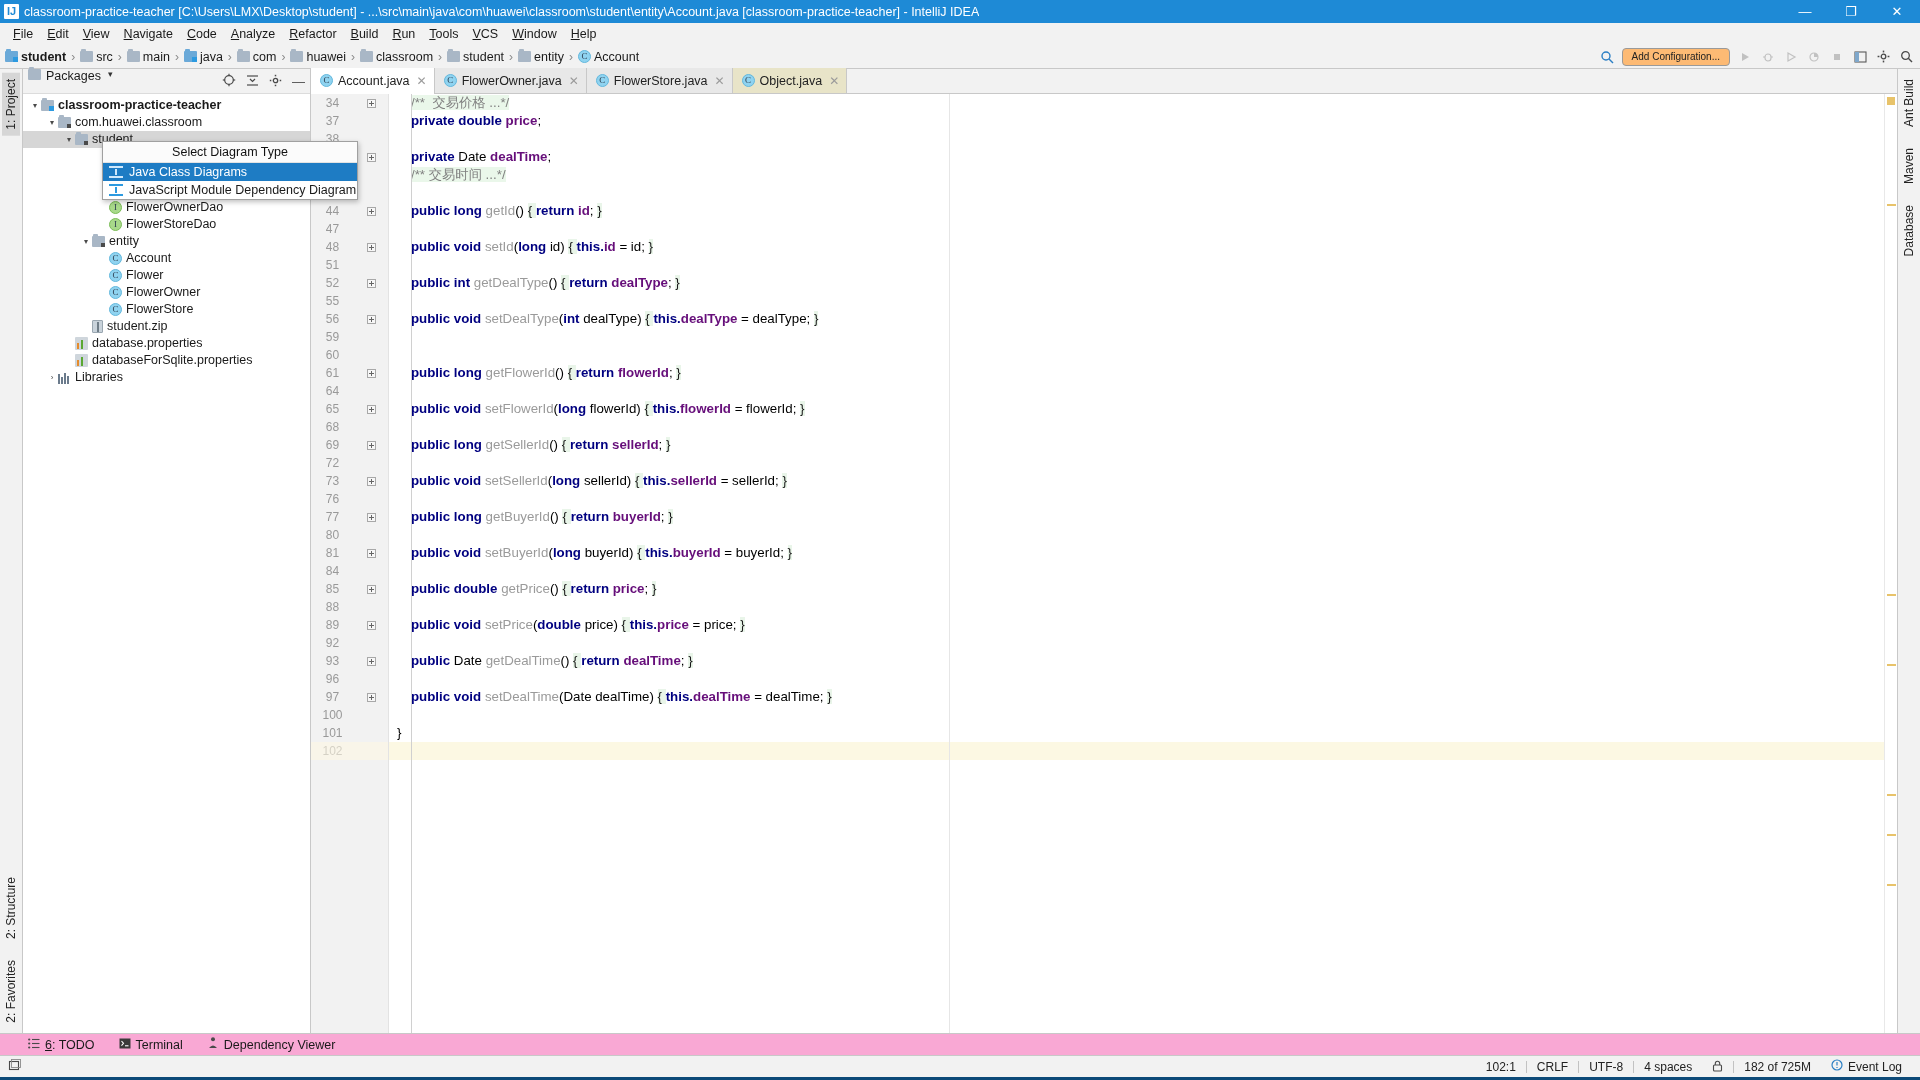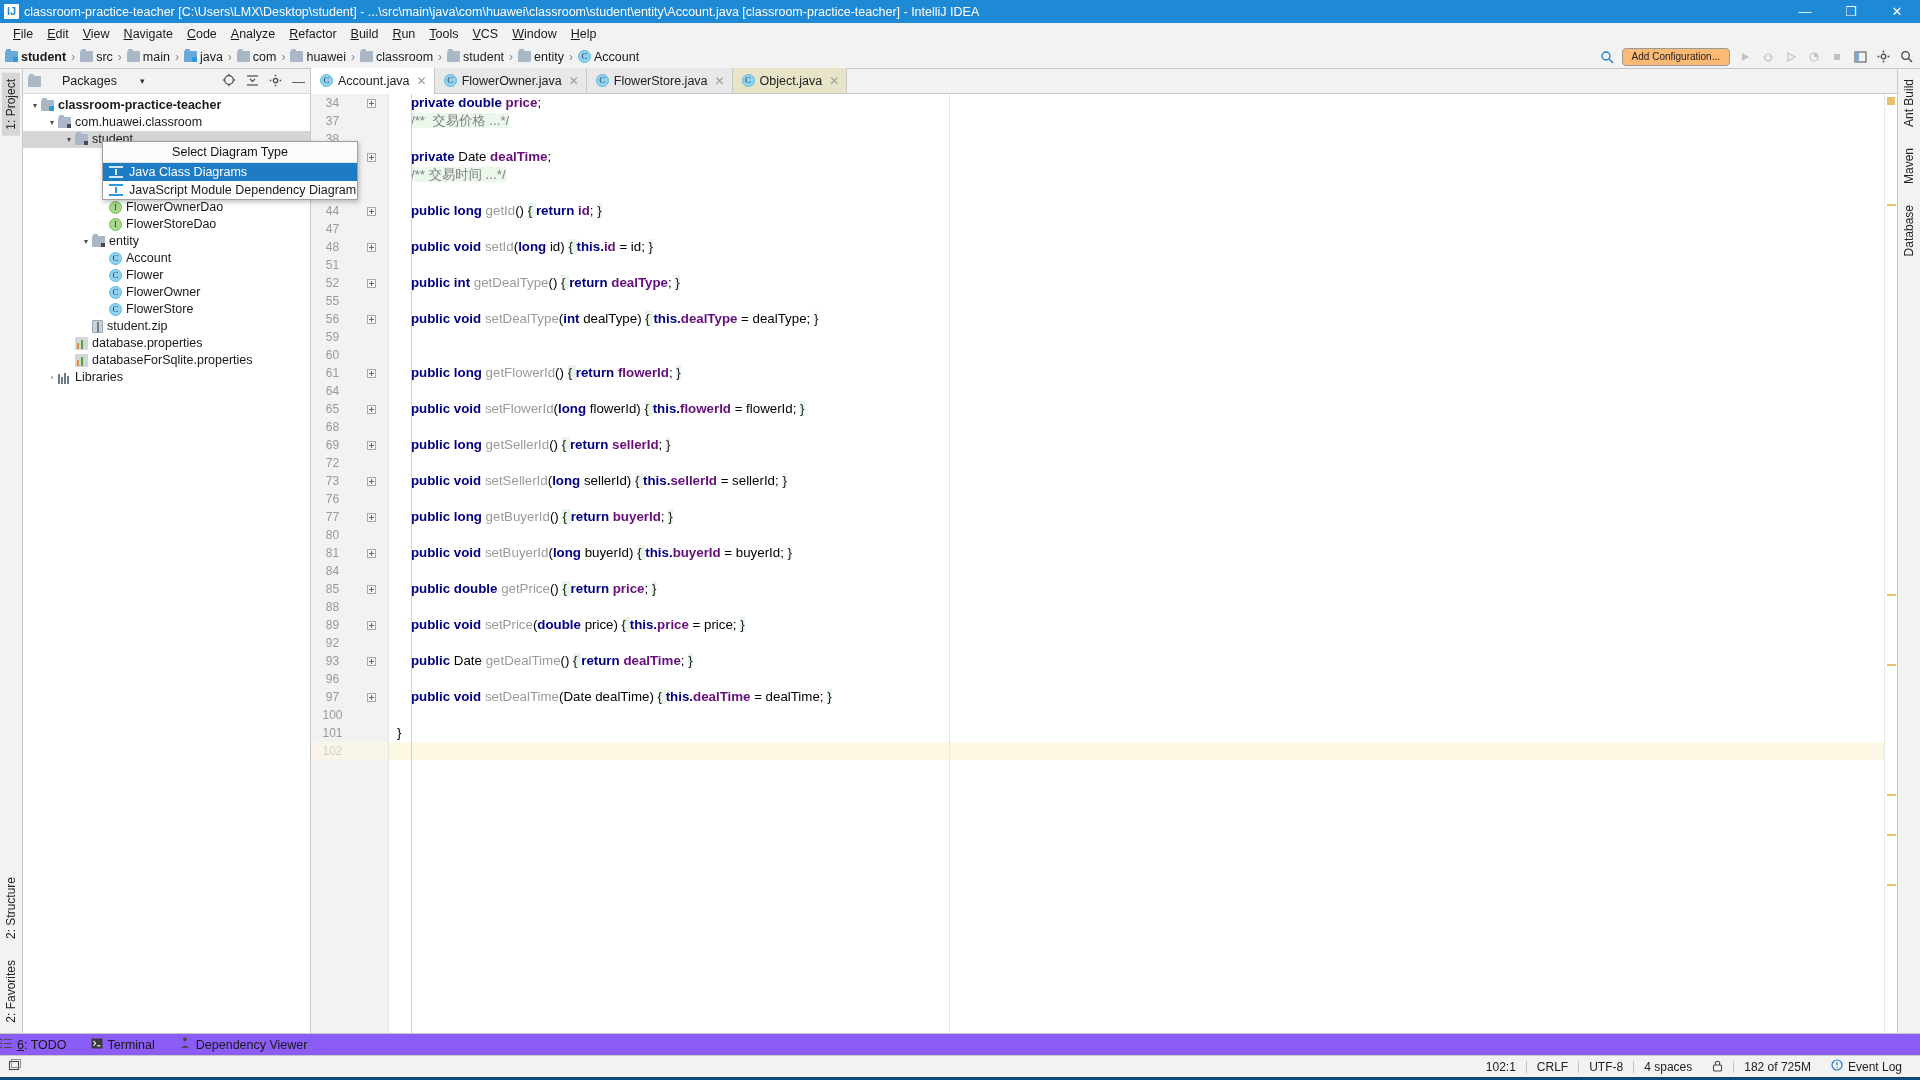--- a/index.html
+++ b/index.html
@@ -97,22 +97,22 @@
   
   .vstrip.right{ border-right:none; border-left:1px solid #c8c8c8; }
 
   
   .project-panel{
     width:288px; flex:0 0 288px; background:#fff;
     display:flex; flex-direction:column; border-right:1px solid #c8c8c8;
     position:relative;
   }
   .panel-head{
-    height:25px; background:#f2f2f2; display:flex; align-items:center;
-    padding:0 5px; flex:0 0 25px; border-bottom:1px solid #dcdcdc;gap:16px;
+    height:25px; background:#f2f2f2; display:flex; 
+    padding:0 5px; flex:0 0 25px; border-bottom:1px solid #dcdcdc;
   }
   .panel-head .ph-label{ font-size:12.5px; margin-left:5px; }
   .panel-head .caret{ margin-left:7px; font-size:9px; color:#333; }
   .panel-head .ph-right{ margin-left:auto; display:flex; align-items:center; gap:10px; }
   .ph-ic{ font-size:13px; color:#4a4a4a; line-height:1; }
 
   .tree{ flex:1 1 auto; overflow:hidden; padding-top:3px; font-size:12.5px; background:#fff; }
   .tnode{
     display:flex; align-items:center; height:17px; white-space:nowrap;
     padding-right:4px; position:relative;
@@ -217,22 +217,22 @@
   
   .stripe{
     width:13px; flex:0 0 13px; background:#fff; border-left:1px solid #e8e8e8;
     position:relative;
   }
   .stripe .mark{ position:absolute; right:1px; width:9px; height:2px; background:#e8c36a; }
   .stripe .top-ok{ position:absolute; top:3px; right:2px; width:8px; height:8px; background:#e8c36a; }
 
   
   .bottombar{
-    height:22px; background:#8b5cf6; display:flex; align-items:center;
-    flex:0 0 22px; border-top:1px solid #c8c8c8; gap:24px;text-align:center;
+    height:22px; background:#f9a8d4; display:flex; align-items:center;
+    flex:0 0 22px; border-top:1px solid #c8c8c8; padding-left:28px; gap:24px;text-align:center;
   }
   .bb-item{ display:flex; align-items:center; gap:5px; font-size:12.5px; color:#1a1a1a; }
   .bb-item u{ text-decoration:underline; }
 
   
   .statusbar{
     height:22px; background:#f2f2f2; display:flex; align-items:center;
     flex:0 0 22px; border-top:1px solid #c8c8c8; padding:0 8px; position:relative;
     font-size:12px; color:#222;
   }
@@ -678,22 +678,22 @@
             <div class="gline"><span>96</span></div>
             <div class="gline"><span>97</span><span class="fold expanded"></span></div>
             <div class="gline"><span>100</span></div>
             <div class="gline"><span>101</span></div>
             <div class="gline"><span>102</span></div>
             <div style="position: absolute; left: 0px; right: 0px; height: 18px; background: rgb(253, 246, 227); top: 648px; z-index: 0; pointer-events: none; opacity: 0.6;"></div>
           </div>
         <div class="code-area" id="codearea">
           <div class="caret-vline"></div>
           <div class="right-margin" style="left:560px;"></div>
-        <div class="cline"><span class="kw">private double </span><span class="fld">price</span><span class="plain">;</span></div>
-            <div class="cline"><span class="cmt">/**  交易价格 ...*/</span></div>
+        <div class="cline"><span class="cmt">/**  交易价格 ...*/</span></div>
+            <div class="cline"><span class="kw">private double </span><span class="fld">price</span><span class="plain">;</span></div>
             <div class="cline">&nbsp;</div>
             <div class="cline"><span class="kw">private </span><span class="plain">Date </span><span class="fld">dealTime</span><span class="plain">;</span></div>
             <div class="cline"><span class="cmt">/** 交易时间 ...*/</span></div>
             <div class="cline">&nbsp;</div>
             <div class="cline"><span class="kw">public long </span><span class="mth">getId</span><span class="plain">() </span><span class="brc">{ </span><span class="kw">return </span><span class="fld">id</span><span class="plain">; </span><span class="brc">}</span></div>
             <div class="cline">&nbsp;</div>
             <div class="cline"><span class="kw">public void </span><span class="mth">setId</span><span class="plain">(</span><span class="kw">long </span><span class="plain">id) </span><span class="brc">{ </span><span class="kw">this.</span><span class="fld">id</span><span class="plain"> = id; </span><span class="brc">}</span></div>
             <div class="cline">&nbsp;</div>
             <div class="cline"><span class="kw">public int </span><span class="mth">getDealType</span><span class="plain">() </span><span class="brc">{ </span><span class="kw">return </span><span class="fld">dealType</span><span class="plain">; </span><span class="brc">}</span></div>
             <div class="cline">&nbsp;</div>

